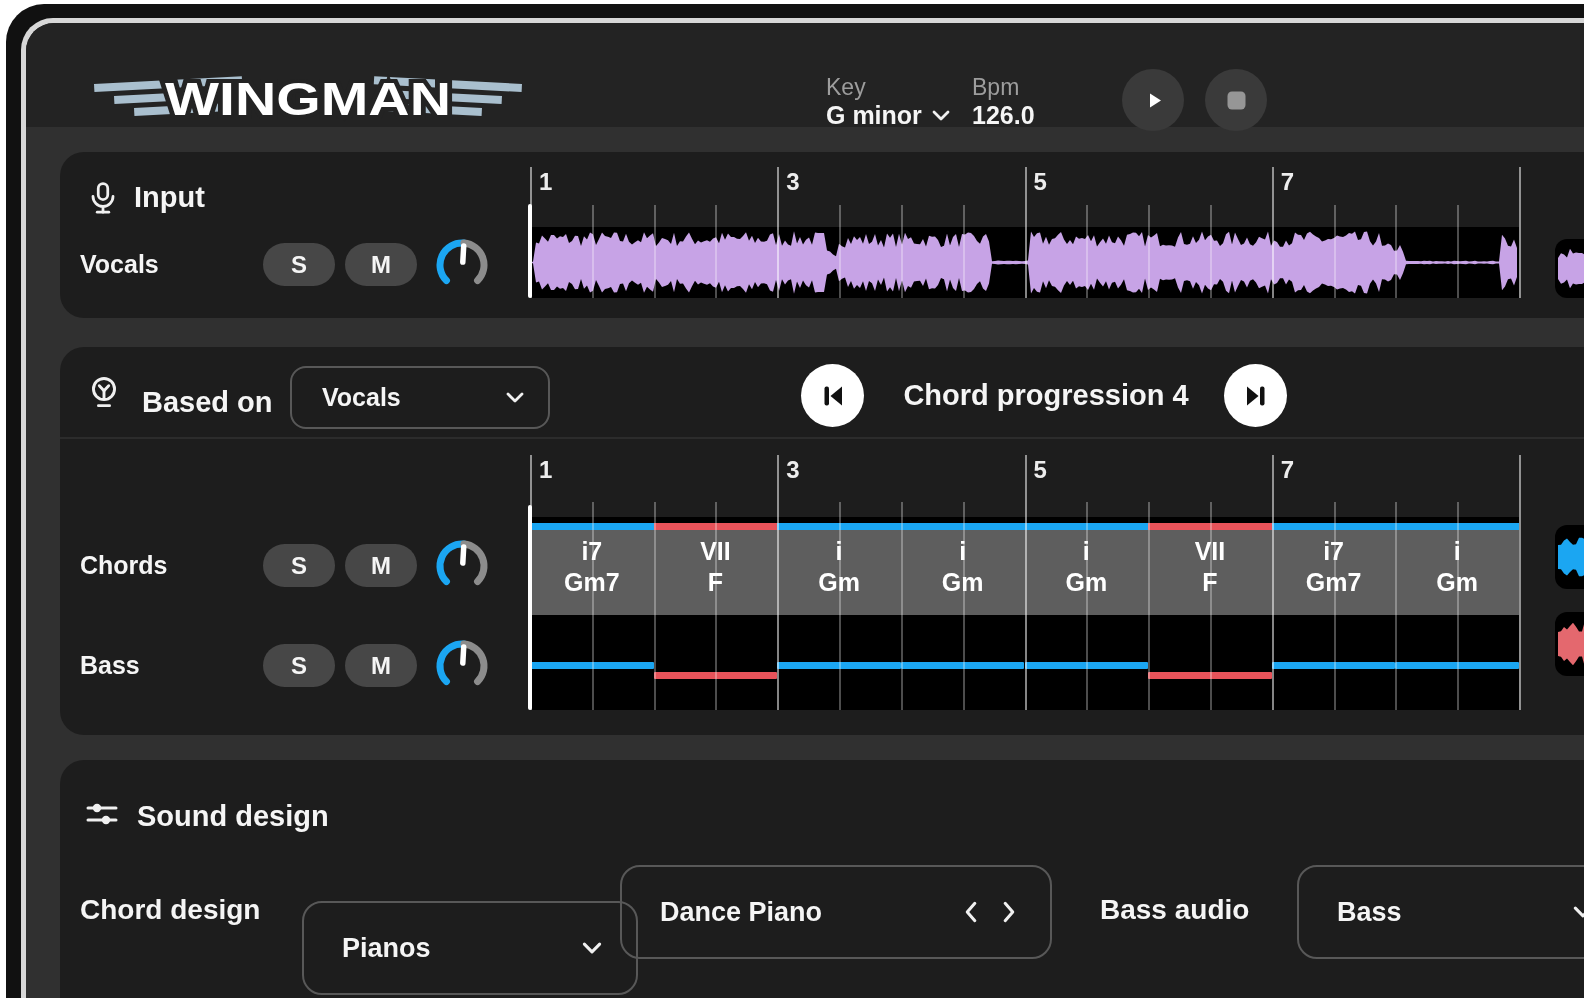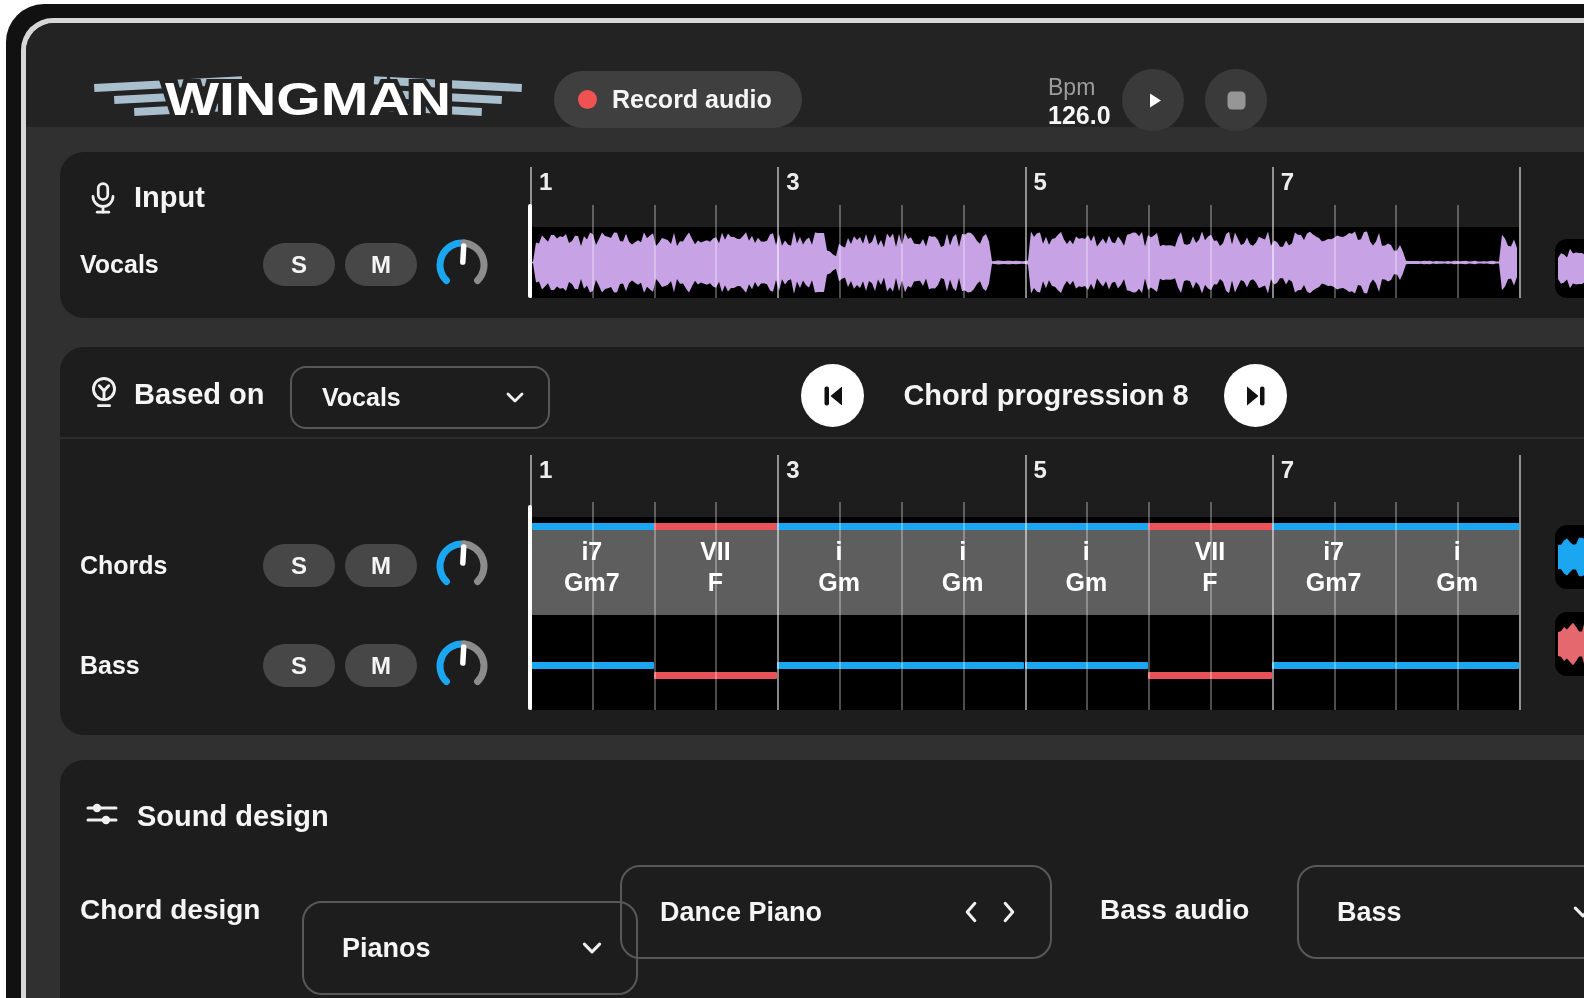--- a/index.html
+++ b/index.html
@@ -19,21 +19,21 @@
   .record-btn{position:absolute;left:528px;top:48px;width:248px;height:57px;
     border:none;border-radius:29px;background:#3f3f3f;display:flex;align-items:center;
     padding:0 0 0 24px;gap:15px;cursor:pointer;}
   .record-dot{width:19px;height:19px;border-radius:50%;}
   .record-txt{color:#f5f5f5;font-size:25px;font-weight:600;}
   .stack{position:absolute;top:51px;cursor:pointer;}
   .stack .lbl{display:block;color:#9d9d9d;font-size:23px;line-height:26px;font-weight:500;}
   .stack .val{display:flex;align-items:center;gap:10px;color:#f5f5f5;font-size:25px;
     line-height:31px;font-weight:600;}
   .key-stack{left:800px;}
-  .bpm-stack{left:1022px;}
+  .bpm-stack{left:946px;}
   .circle-btn{position:absolute;top:46px;width:62px;height:62px;border-radius:50%;
     background:#3a3a3a;border:none;display:flex;align-items:center;justify-content:center;cursor:pointer;}
   .play-btn{left:1096px;} .stop-btn{left:1179px;}
   
   .panel{position:absolute;left:60px;right:-80px;background:#1d1d1d;border-radius:24px;}
   .input-panel{top:152px;height:166px;}
   .based-panel{top:347px;height:388px;}
   .sound-panel{top:760px;height:280px;}
   .panel-title{position:absolute;color:#f5f5f5;font-size:29px;font-weight:700;}
   .icon{position:absolute;}
@@ -103,25 +103,30 @@
       <rect x="42" y="34" width="104" height="8" transform="rotate(-3 42 34)"></rect>
     </g>
     <g transform="translate(432,0) scale(-1,1)" fill="#a9bfce">
       <rect x="2" y="10" width="148" height="8" transform="rotate(-3 2 10)"></rect>
       <rect x="22" y="22" width="126" height="8" transform="rotate(-3 22 22)"></rect>
       <rect x="42" y="34" width="104" height="8" transform="rotate(-3 42 34)"></rect>
     </g>
     <text x="216" y="41" text-anchor="middle" textLength="286" lengthAdjust="spacingAndGlyphs" font-size="47" font-weight="800" fill="#ffffff" stroke="#232323" stroke-width="8" paint-order="stroke">WINGMAN</text>
   </svg>
 
-  <button class="record-btn">
-    <span class="record-dot" id="record-dot" style="background: rgb(240, 82, 82);"></span>
-    <span class="record-txt">Record audio</span>
-  </button>
-
+
+  <div class="stack key-stack">
+    <span class="lbl">Key</span>
+    <span class="val">
+      <span>G minor</span>
+      <svg width="18" height="11" viewBox="0 0 18 11">
+        <path d="M2 2 L9 9 L16 2" stroke="#f0f0f0" stroke-width="2.8" fill="none" stroke-linecap="round" stroke-linejoin="round"></path>
+      </svg>
+    </span>
+  </div>
 
   <div class="stack bpm-stack">
     <span class="lbl">Bpm</span>
     <span class="val">
         <span>126.0</span>
       </span>
   </div>
 
   <button class="circle-btn play-btn">
     <svg width="27" height="27" viewBox="0 0 27 27">
@@ -192,36 +197,36 @@
 <section class="panel based-panel">
   <div class="divider"></div>
 </section>
 
 <svg class="icon" style="left:84px;top:374px;" width="40" height="40" viewBox="0 0 36 36" fill="none" stroke="#f0f0f0" stroke-width="2.6" stroke-linecap="round" stroke-linejoin="round">
   <circle cx="18" cy="13.5" r="9.5"></circle>
   <path d="M13.8 10.5 L18 15 L22.2 10.5"></path>
   <line x1="18" y1="15" x2="18" y2="22.5"></line>
   <line x1="13" y1="28.5" x2="23" y2="28.5"></line>
 </svg>
-<h2 class="panel-title" style="left:134px;top:378px;margin:0;">Based on</h2>
+<h2 class="panel-title" style="left:134px;top:378px;margin:8px;">Based on</h2>
 
 <div class="dd dd-sm" style="left:290px;top:366px;">
   <span>Vocals</span>
   <svg class="chev" width="18" height="11" viewBox="0 0 18 11">
     <path d="M2 2 L9 9 L16 2" stroke="#f0f0f0" stroke-width="2.8" fill="none" stroke-linecap="round" stroke-linejoin="round"></path>
   </svg>
 </div>
 
 <button class="nav-circle" style="left:801px;">
   <svg width="26" height="26" viewBox="0 0 26 26">
     <rect x="4.5" y="3.5" width="4.5" height="19" rx="2" fill="#111"></rect>
     <path d="M22 3.5 L10.5 13 L22 22.5 Z" fill="#111"></path>
   </svg>
 </button>
-<div class="prog-title">Chord progression 8</div>
+<div class="prog-title">Chord progression 4</div>
 <button class="nav-circle" style="left:1224px;">
   <svg width="26" height="26" viewBox="0 0 26 26">
     <rect x="17" y="3.5" width="4.5" height="19" rx="2" fill="#111"></rect>
     <path d="M4 3.5 L15.5 13 L4 22.5 Z" fill="#111"></path>
   </svg>
 </button>
 
 <span class="track-label" style="top:551px;">Chords</span>
 <button class="pill" style="left:263px;top:544px;">S</button>
 <button class="pill" style="left:345px;top:544px;">M</button>

